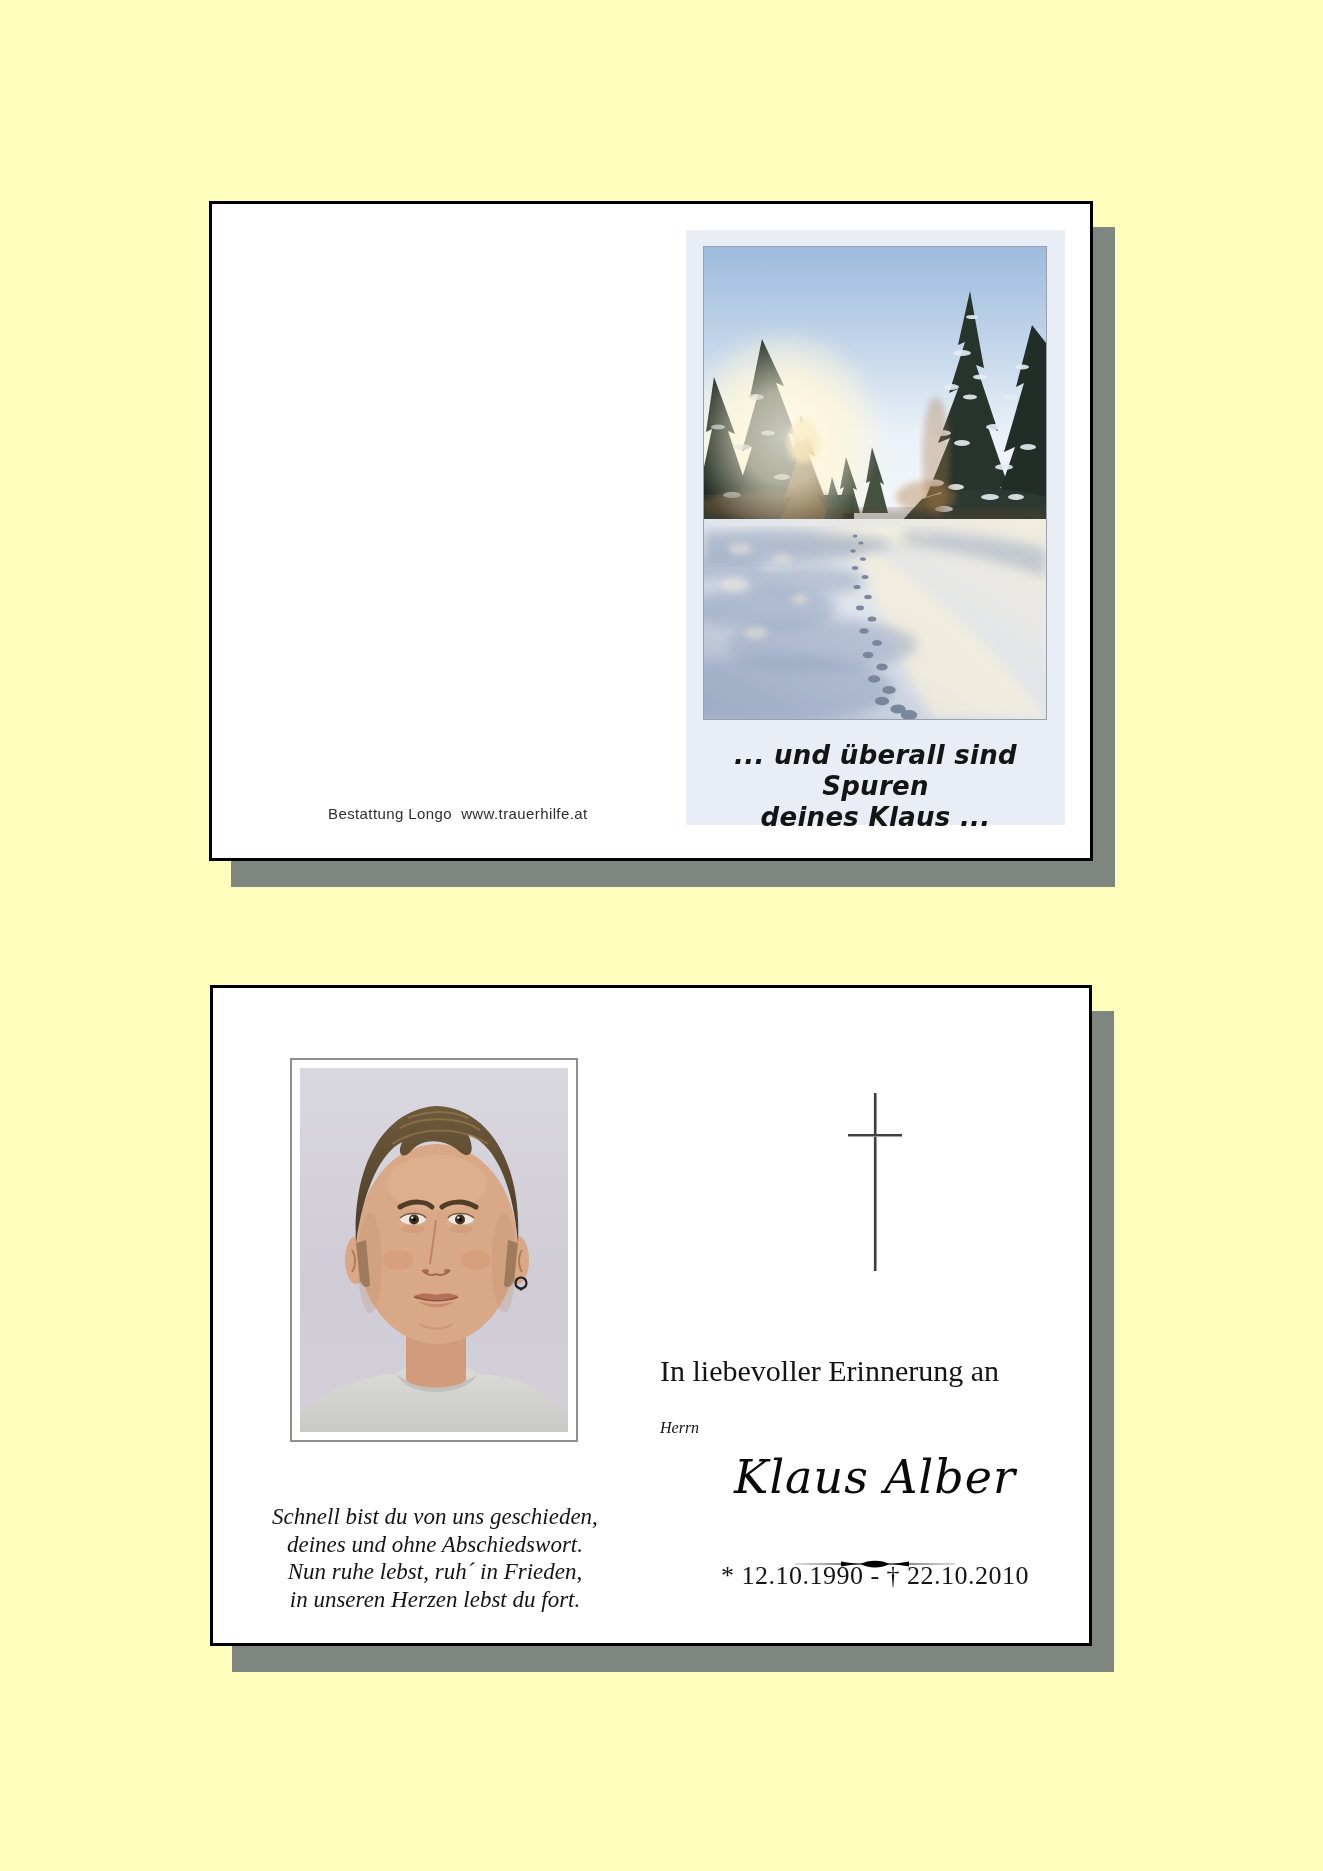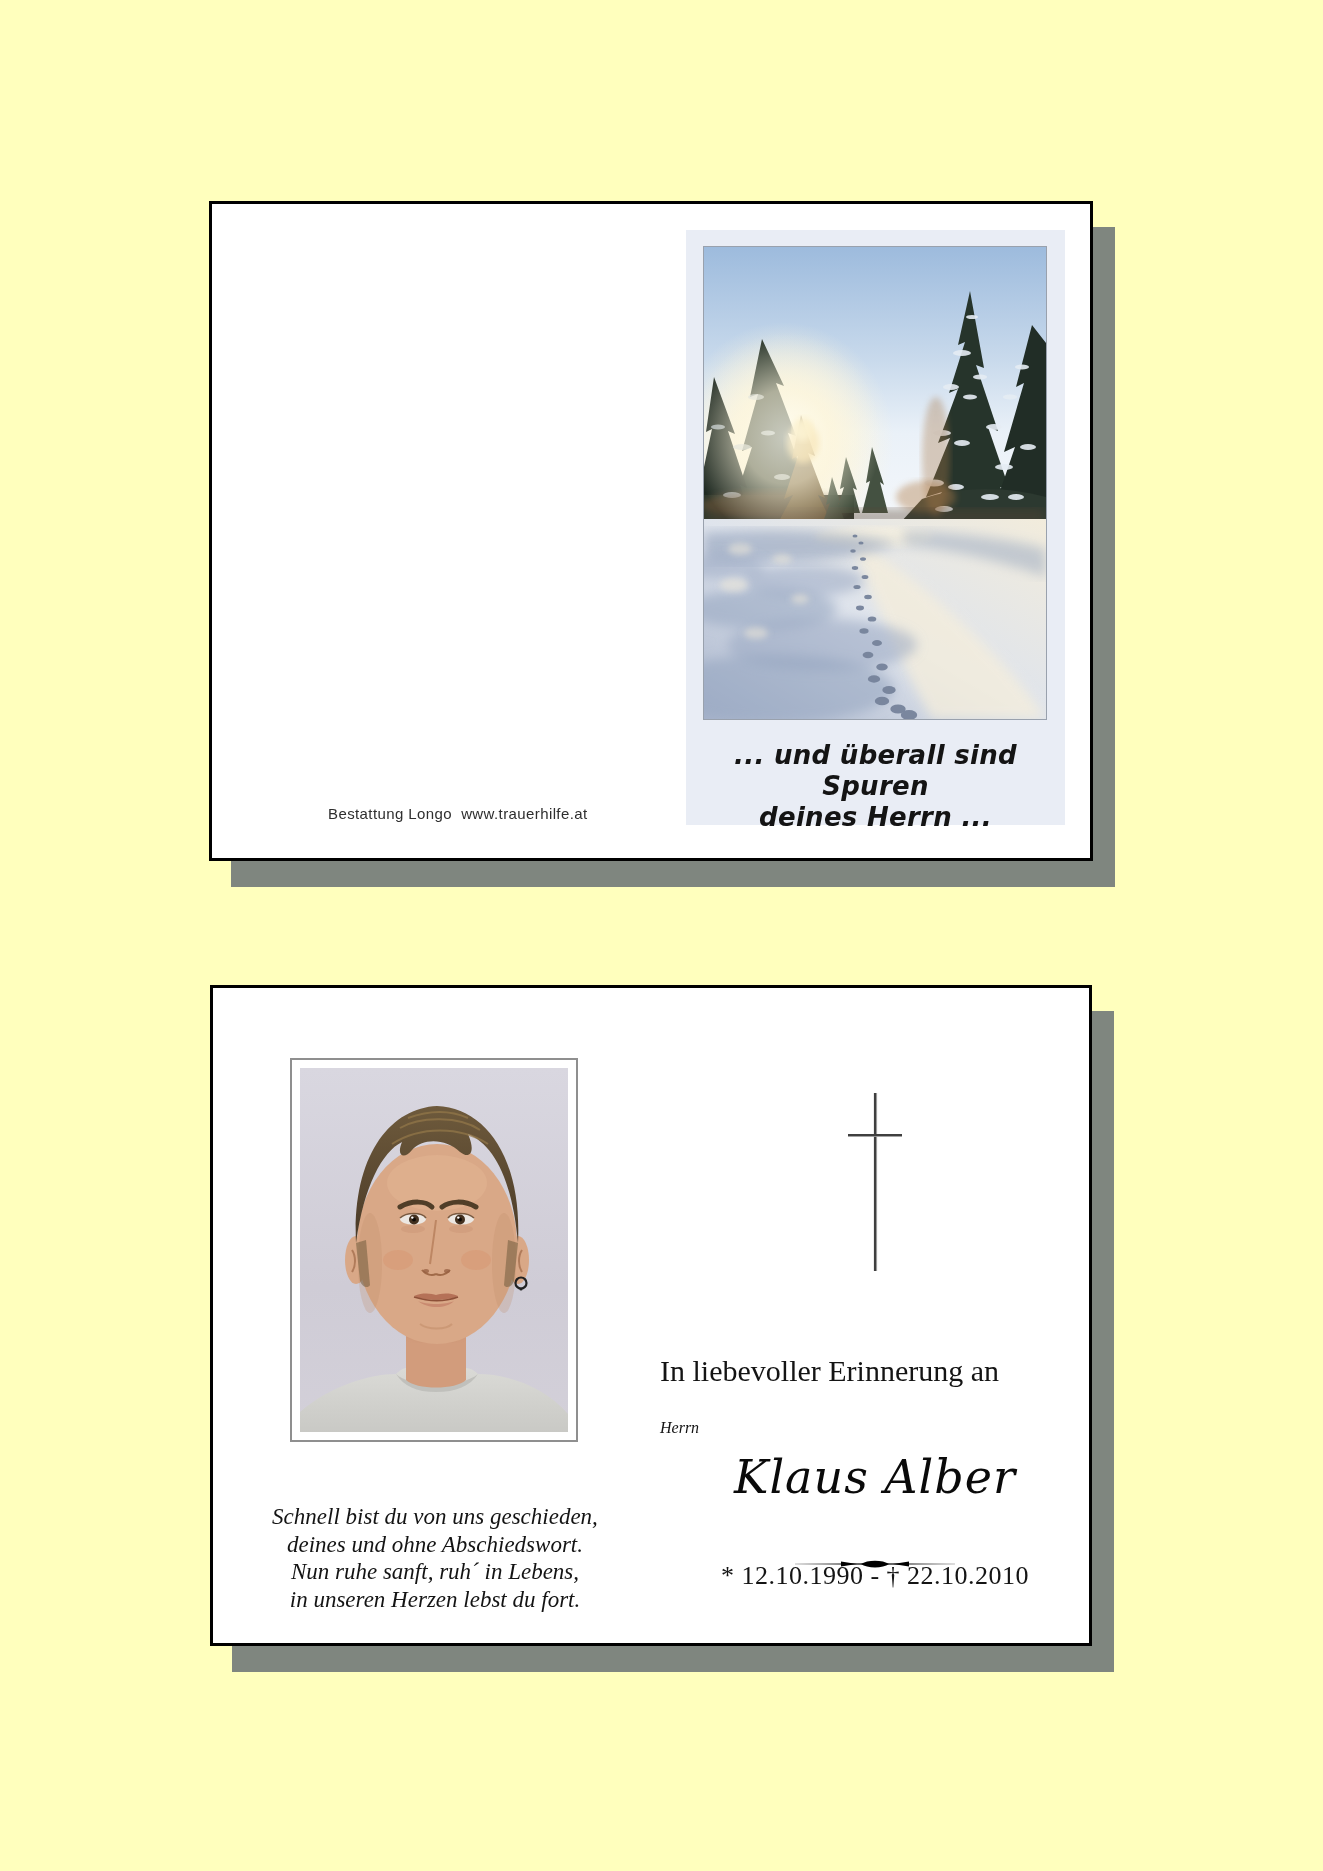--- a/index.html
+++ b/index.html
@@ -166,21 +166,21 @@
           <ellipse cx="170" cy="432" rx="6.2" ry="3.7"></ellipse>
             <ellipse cx="185" cy="443" rx="6.7" ry="4"></ellipse>
           <ellipse cx="178" cy="454" rx="7.2" ry="4.3"></ellipse>
             <ellipse cx="194" cy="462" rx="7.7" ry="4.6"></ellipse>
           <ellipse cx="205" cy="468" rx="8.2" ry="5"></ellipse>
         </g>
       </svg>
 
       <div class="caption">
         <div>... und überall sind Spuren</div>
-        <div>deines Herrn ...</div>
+        <div>deines Klaus ...</div>
       </div>
     </div>
   </div>
 
   <div class="card" id="card-inside">
 
     <div class="portrait-frame">
       <svg class="portrait-photo" viewBox="0 0 268 364" xmlns="http://www.w3.org/2000/svg" preserveAspectRatio="none">
         <defs>
           <linearGradient id="pbg" x1="0" y1="0" x2="0" y2="1">
@@ -265,21 +265,21 @@
         <g>
           <circle cx="221" cy="215" r="5.5" stroke="#222" stroke-width="2.2" fill="none"></circle>
           <circle cx="221" cy="221" r="1.6" fill="#222"></circle>
         </g>
       </svg>
     </div>
 
     <div class="poem">
       <div>Schnell bist du von uns geschieden,</div>
       <div>deines und ohne Abschiedswort.</div>
-      <div>Nun ruhe sanft, ruh´ in Lebens,</div>
+      <div>Nun ruhe lebst, ruh´ in Frieden,</div>
       <div>in unseren Herzen lebst du fort.</div>
     </div>
 
     <div class="right-col">
       <svg class="cross" width="60" height="182" viewBox="0 0 60 182" xmlns="http://www.w3.org/2000/svg">
         <line x1="31.6" y1="2" x2="31.6" y2="180" stroke="#9a9a9a" stroke-width="1"></line>
         <line x1="30" y1="2" x2="30" y2="180" stroke="#3f3f3f" stroke-width="2.2"></line>
         <line x1="3" y1="45.4" x2="57" y2="45.4" stroke="#9a9a9a" stroke-width="1"></line>
         <line x1="3" y1="44" x2="57" y2="44" stroke="#3f3f3f" stroke-width="2.2"></line>
       </svg>

